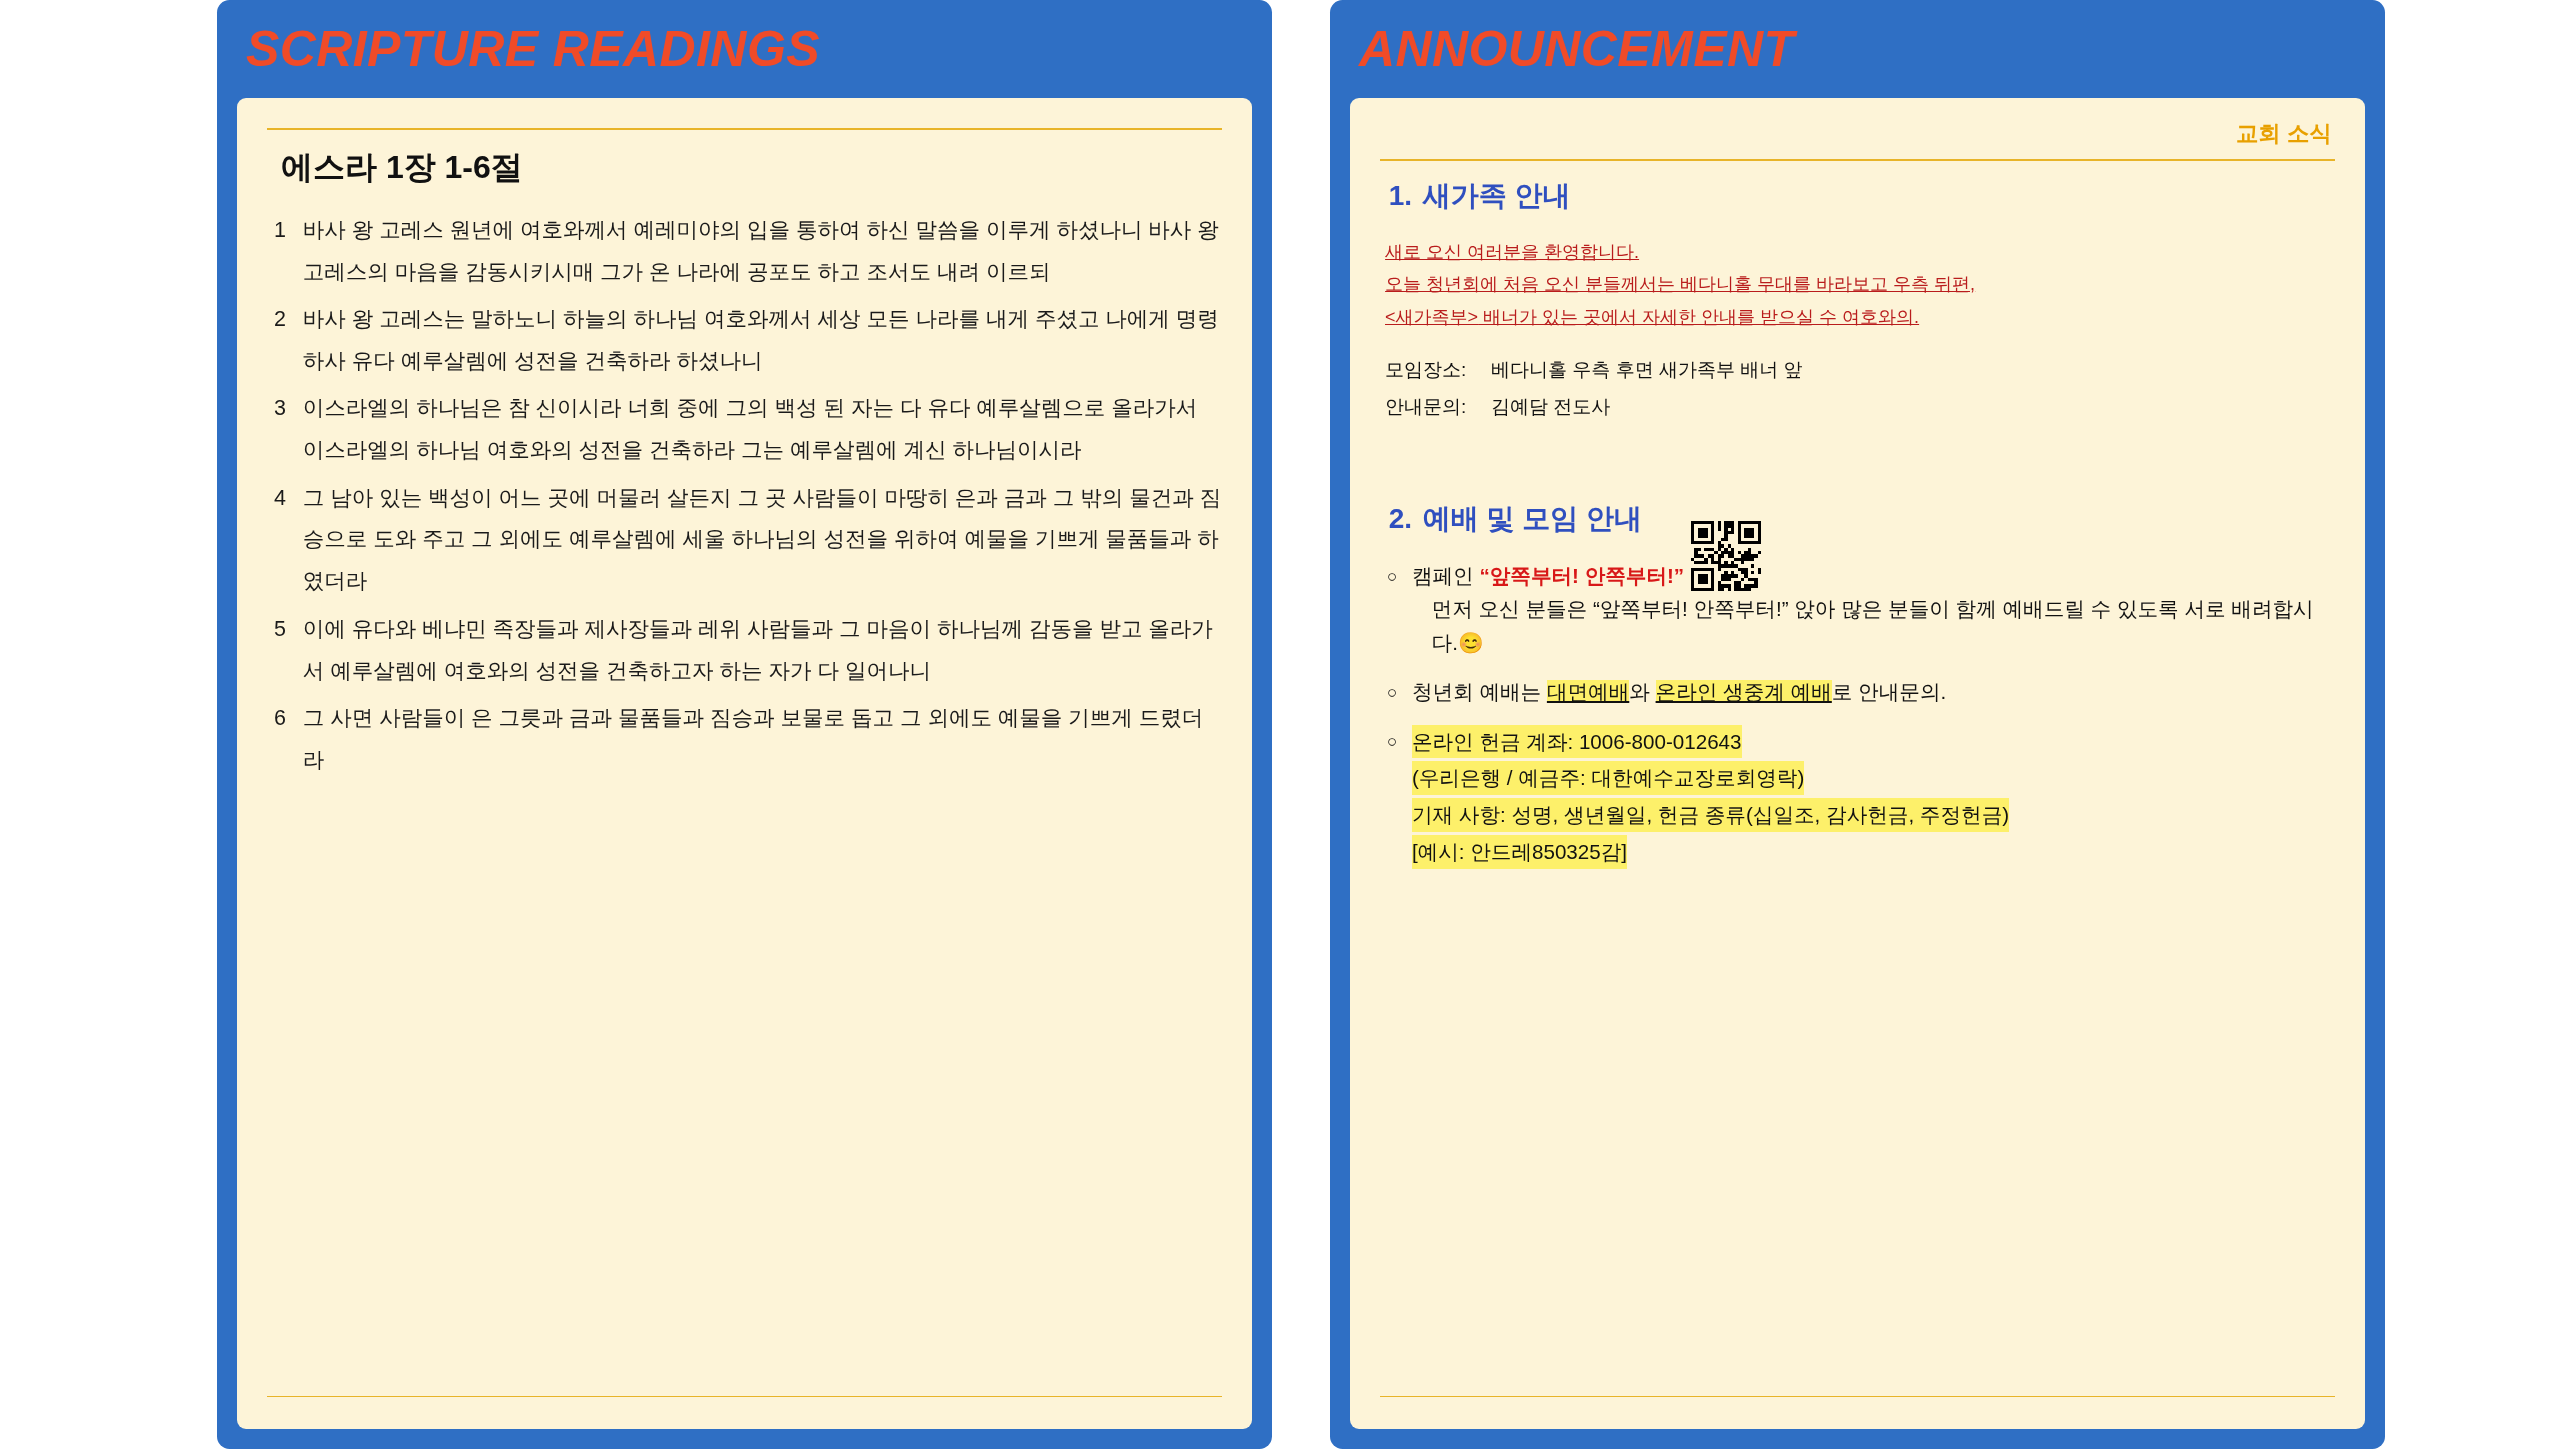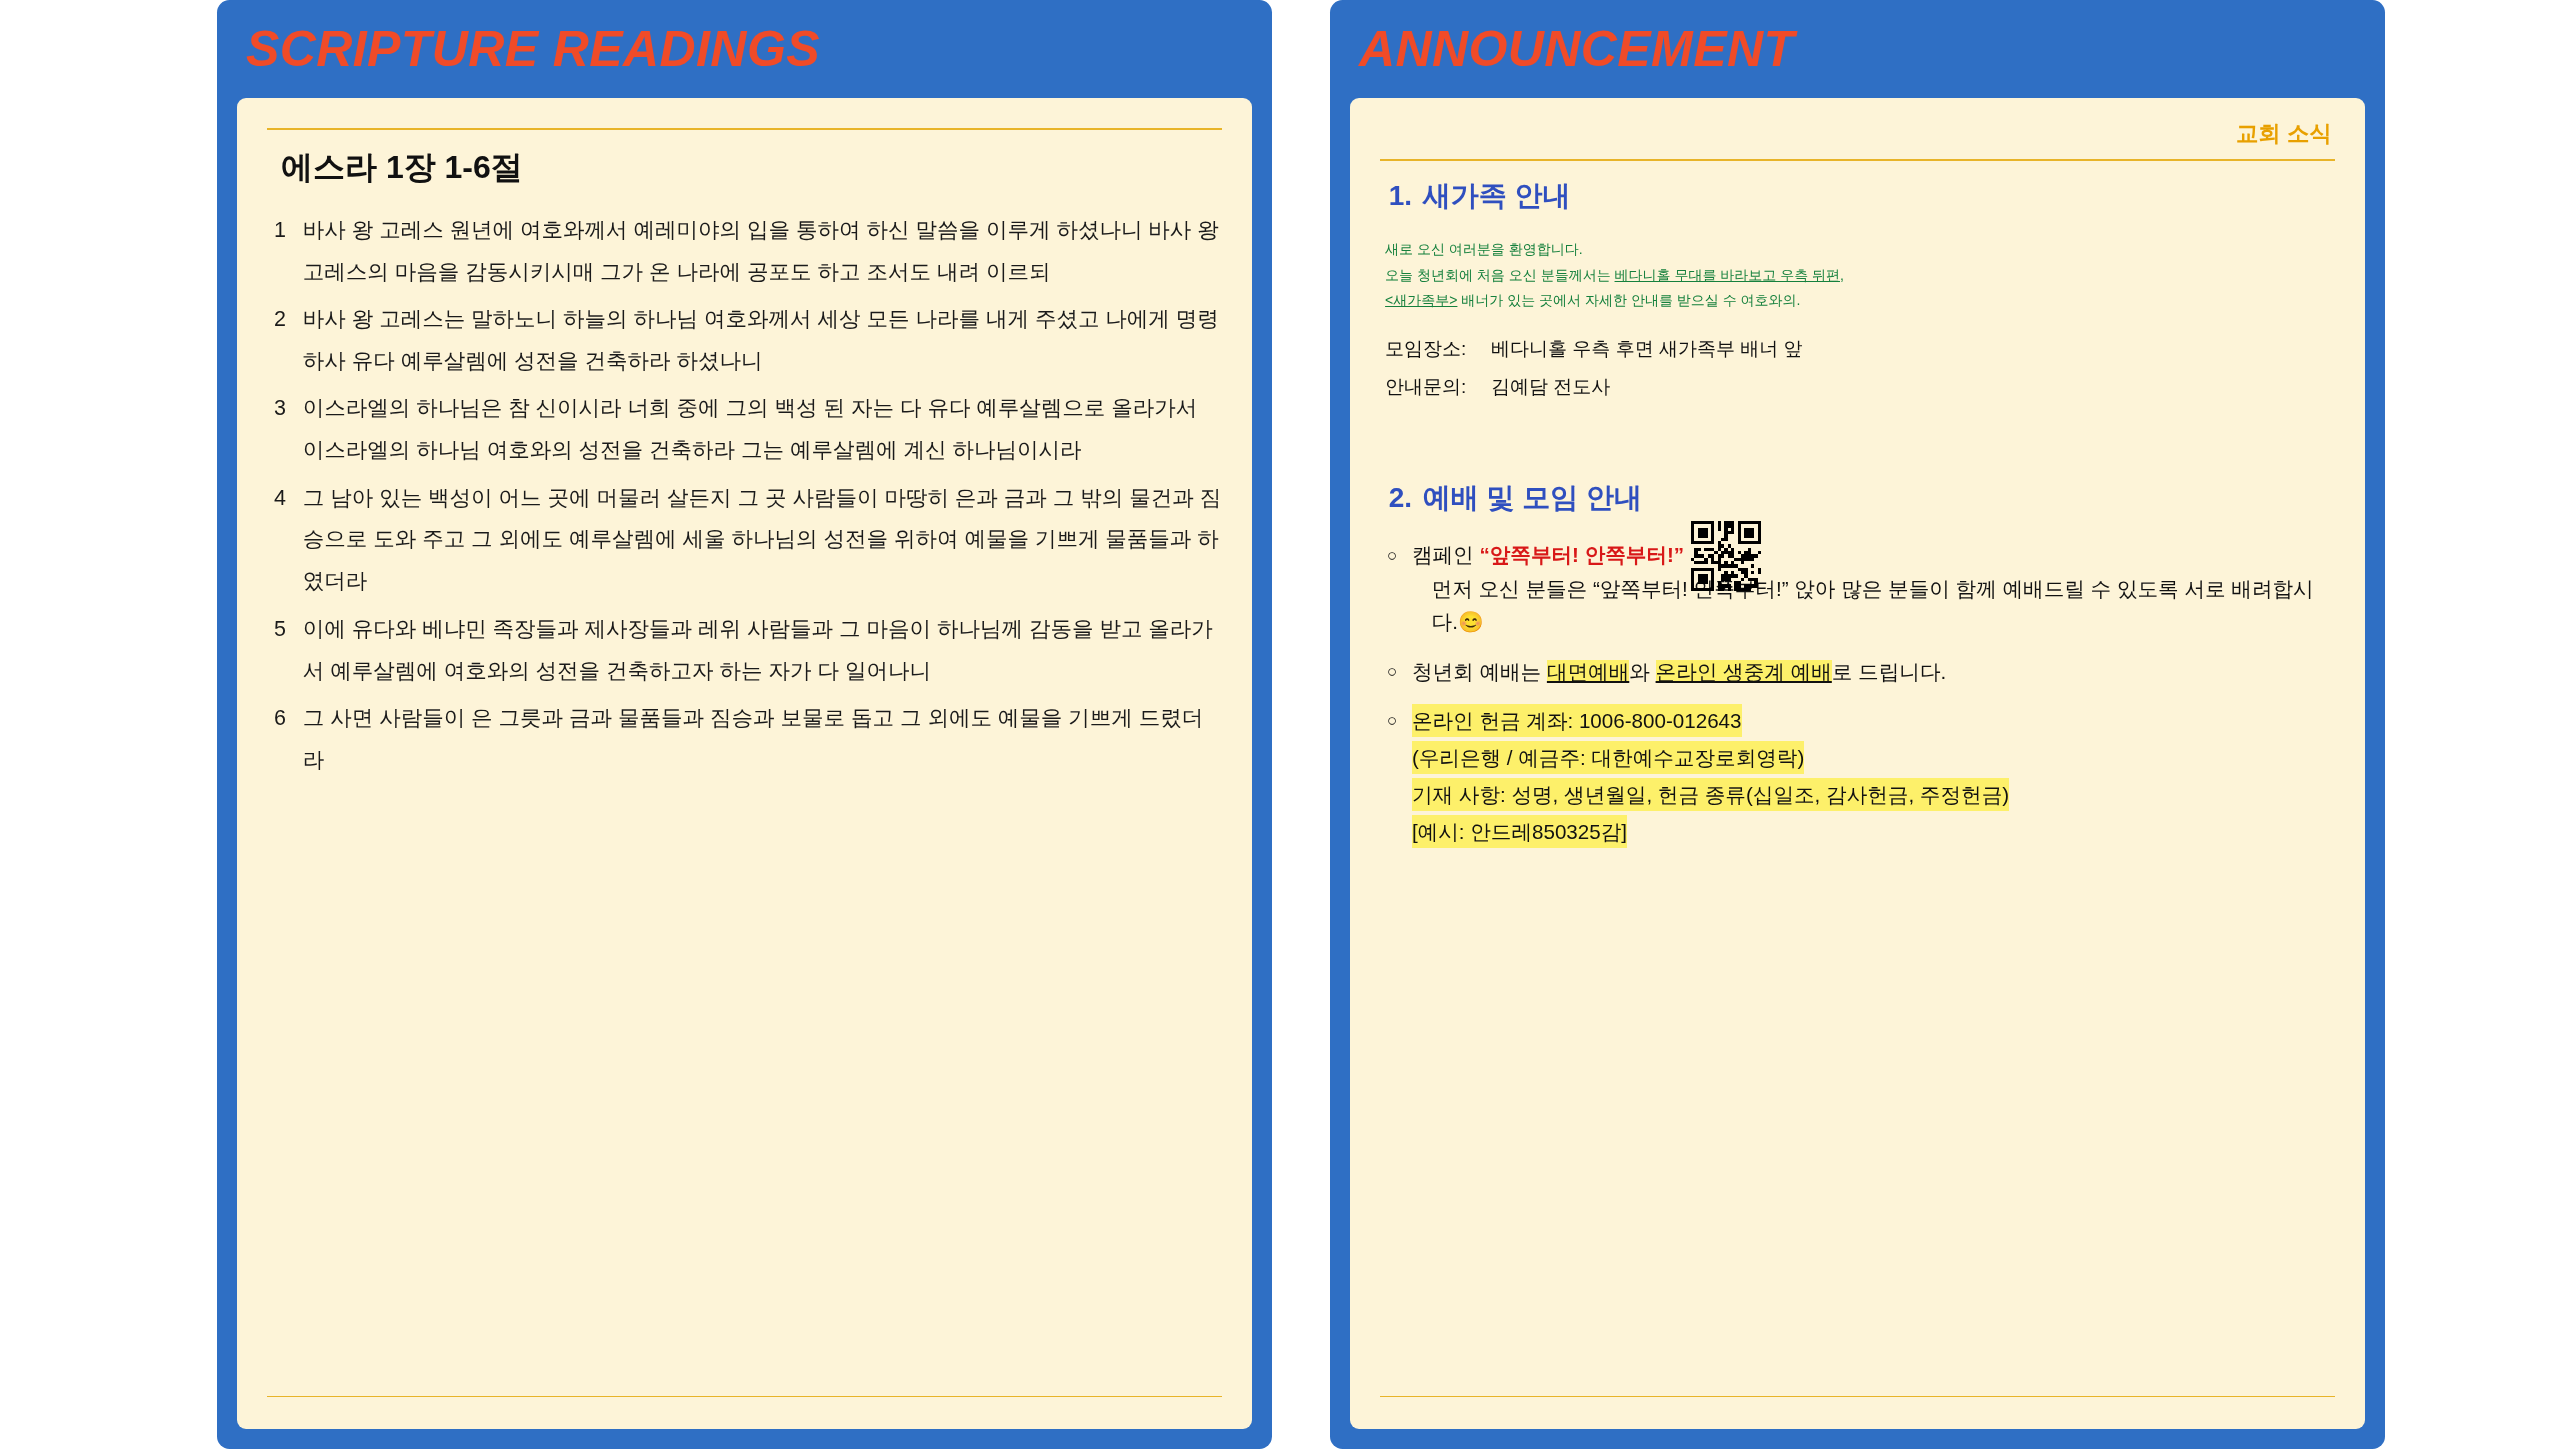--- a/index.html
+++ b/index.html
@@ -114,24 +114,25 @@
   .ann-h {
     color: #2f4fbf;
     font-size: 28px;
     font-weight: bold;
     margin: 14.3px 0 21.5px 9px;
   }
   .ann-h .num {
     margin-right: 10.7px;
   }
   .ann-p {
-    font-size: 14px;
-    color: #15803d;
+    font-size: 18px;
+    color: #b91c1c;
     line-height: 1.72;
     margin: 0 0 1.8px 5.4px;
+    text-decoration: underline;
   }
   .u { text-decoration: underline; }
   .meta-row {
     display: flex;
     font-size: 19px;
     color: #111;
     margin: 0 0 7.2px 5.4px;
     line-height: 1.6;
   }
   .meta-label { width: 106px; flex: 0 0 106px; }
@@ -249,21 +250,21 @@
           <div class="bullet-mark">○</div>
           <div class="bullet-body">
             <span>캠페인 </span><span class="red-b">“앞쪽부터! 안쪽부터!”</span>
             <span class="indent">먼저 오신 분들은 “앞쪽부터! 안쪽부터!” 앉아 많은 분들이 함께 예배드릴 수 있도록 서로 배려합시다.😊</span>
           </div>
         </div>
 
         <div class="bullet-item">
           <div class="bullet-mark">○</div>
           <div class="bullet-body">
-            <span>청년회 예배는 </span><span class="hl u">대면예배</span><span>와 </span><span class="hl u">온라인 생중계 예배</span><span>로 드립니다.</span>
+            <span>청년회 예배는 </span><span class="hl u">대면예배</span><span>와 </span><span class="hl u">온라인 생중계 예배</span><span>로 안내문의.</span>
           </div>
         </div>
 
         <div class="bullet-item">
           <div class="bullet-mark">○</div>
           <div class="bullet-body">
             <span class="hl" style="display:inline-block;margin-bottom:3.6px">온라인 헌금 계좌: 1006-800-012643</span><br>
             <span class="hl" style="display:inline-block;margin-bottom:3.6px">(우리은행 / 예금주: 대한예수교장로회영락)</span><br>
             <span class="hl" style="display:inline-block;margin-bottom:3.6px">기재 사항: 성명, 생년월일, 헌금 종류(십일조, 감사헌금, 주정헌금)</span><br>
             <span class="hl" style="display:inline-block">[예시: 안드레850325감]</span>

